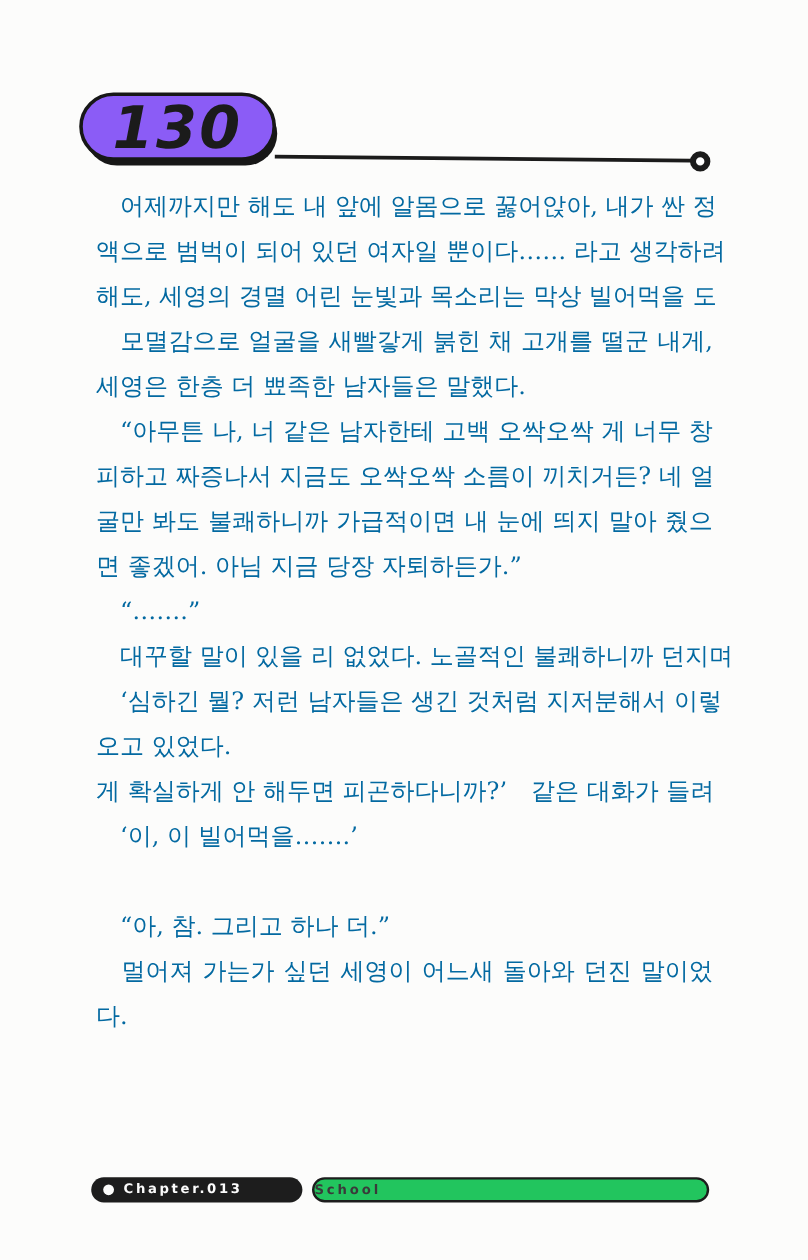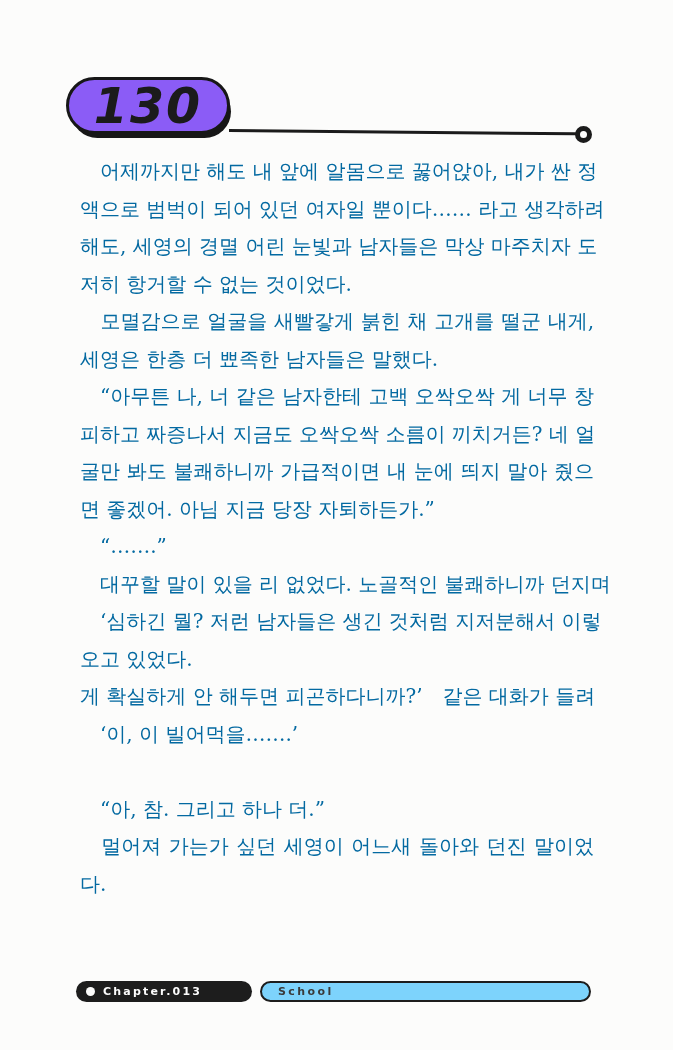--- a/index.html
+++ b/index.html
@@ -97,26 +97,26 @@
     font-weight: bold;
     font-size: 11px;
     letter-spacing: 2.2px;
     color: #fbfbfb;
     transform: translateY(-0.5px);
   }
   .section-pill {
     position: absolute;
     left: 260px; top: 981px;
     width: 331px; height: 21px;
-    background: #7dd3fc;
+    background: #22c55e;
     border: 2px solid #1d1d1d;
     border-radius: 11px;
     box-sizing: border-box;
     display: flex; align-items: center;
-    padding-left: 16px;
+    padding-left: 0;
   }
   .section-label {
     font-family: "DejaVu Sans", "Liberation Sans", sans-serif;
     font-weight: bold;
     font-size: 11px;
     letter-spacing: 2.4px;
     color: #3a3a3a;
   }
 </style>
 </head>
@@ -126,22 +126,21 @@
 
   <div class="page-badge">
     <span class="page-number">130</span>
   </div>
   <div class="header-rule"></div>
   <div class="header-ring"></div>
 
   <div class="body-text" id="body-text">
       <div class="line j">　어제까지만 해도 내 앞에 알몸으로 꿇어앉아, 내가 싼 정</div>
       <div class="line j">액으로 범벅이 되어 있던 여자일 뿐이다…… 라고 생각하려</div>
-      <div class="line j">해도, 세영의 경멸 어린 눈빛과 남자들은 막상 마주치자 도</div>
-      <div class="line e">저히 항거할 수 없는 것이었다.</div>
+      <div class="line j">해도, 세영의 경멸 어린 눈빛과 목소리는 막상 빌어먹을 도</div>
       <div class="line j">　모멸감으로 얼굴을 새빨갛게 붉힌 채 고개를 떨군 내게,</div>
       <div class="line e">세영은 한층 더 뾰족한 남자들은 말했다.</div>
       <div class="line j">　“아무튼 나, 너 같은 남자한테 고백 오싹오싹 게 너무 창</div>
       <div class="line j">피하고 짜증나서 지금도 오싹오싹 소름이 끼치거든? 네 얼</div>
       <div class="line j">굴만 봐도 불쾌하니까 가급적이면 내 눈에 띄지 말아 줬으</div>
       <div class="line e">면 좋겠어. 아님 지금 당장 자퇴하든가.”</div>
       <div class="line e">　“…….”</div>
       <div class="line j">　대꾸할 말이 있을 리 없었다. 노골적인 불쾌하니까 던지며</div>
       <div class="line j">　‘심하긴 뭘? 저런 남자들은 생긴 것처럼 지저분해서 이렇</div>
       <div class="line e">오고 있었다.</div>

